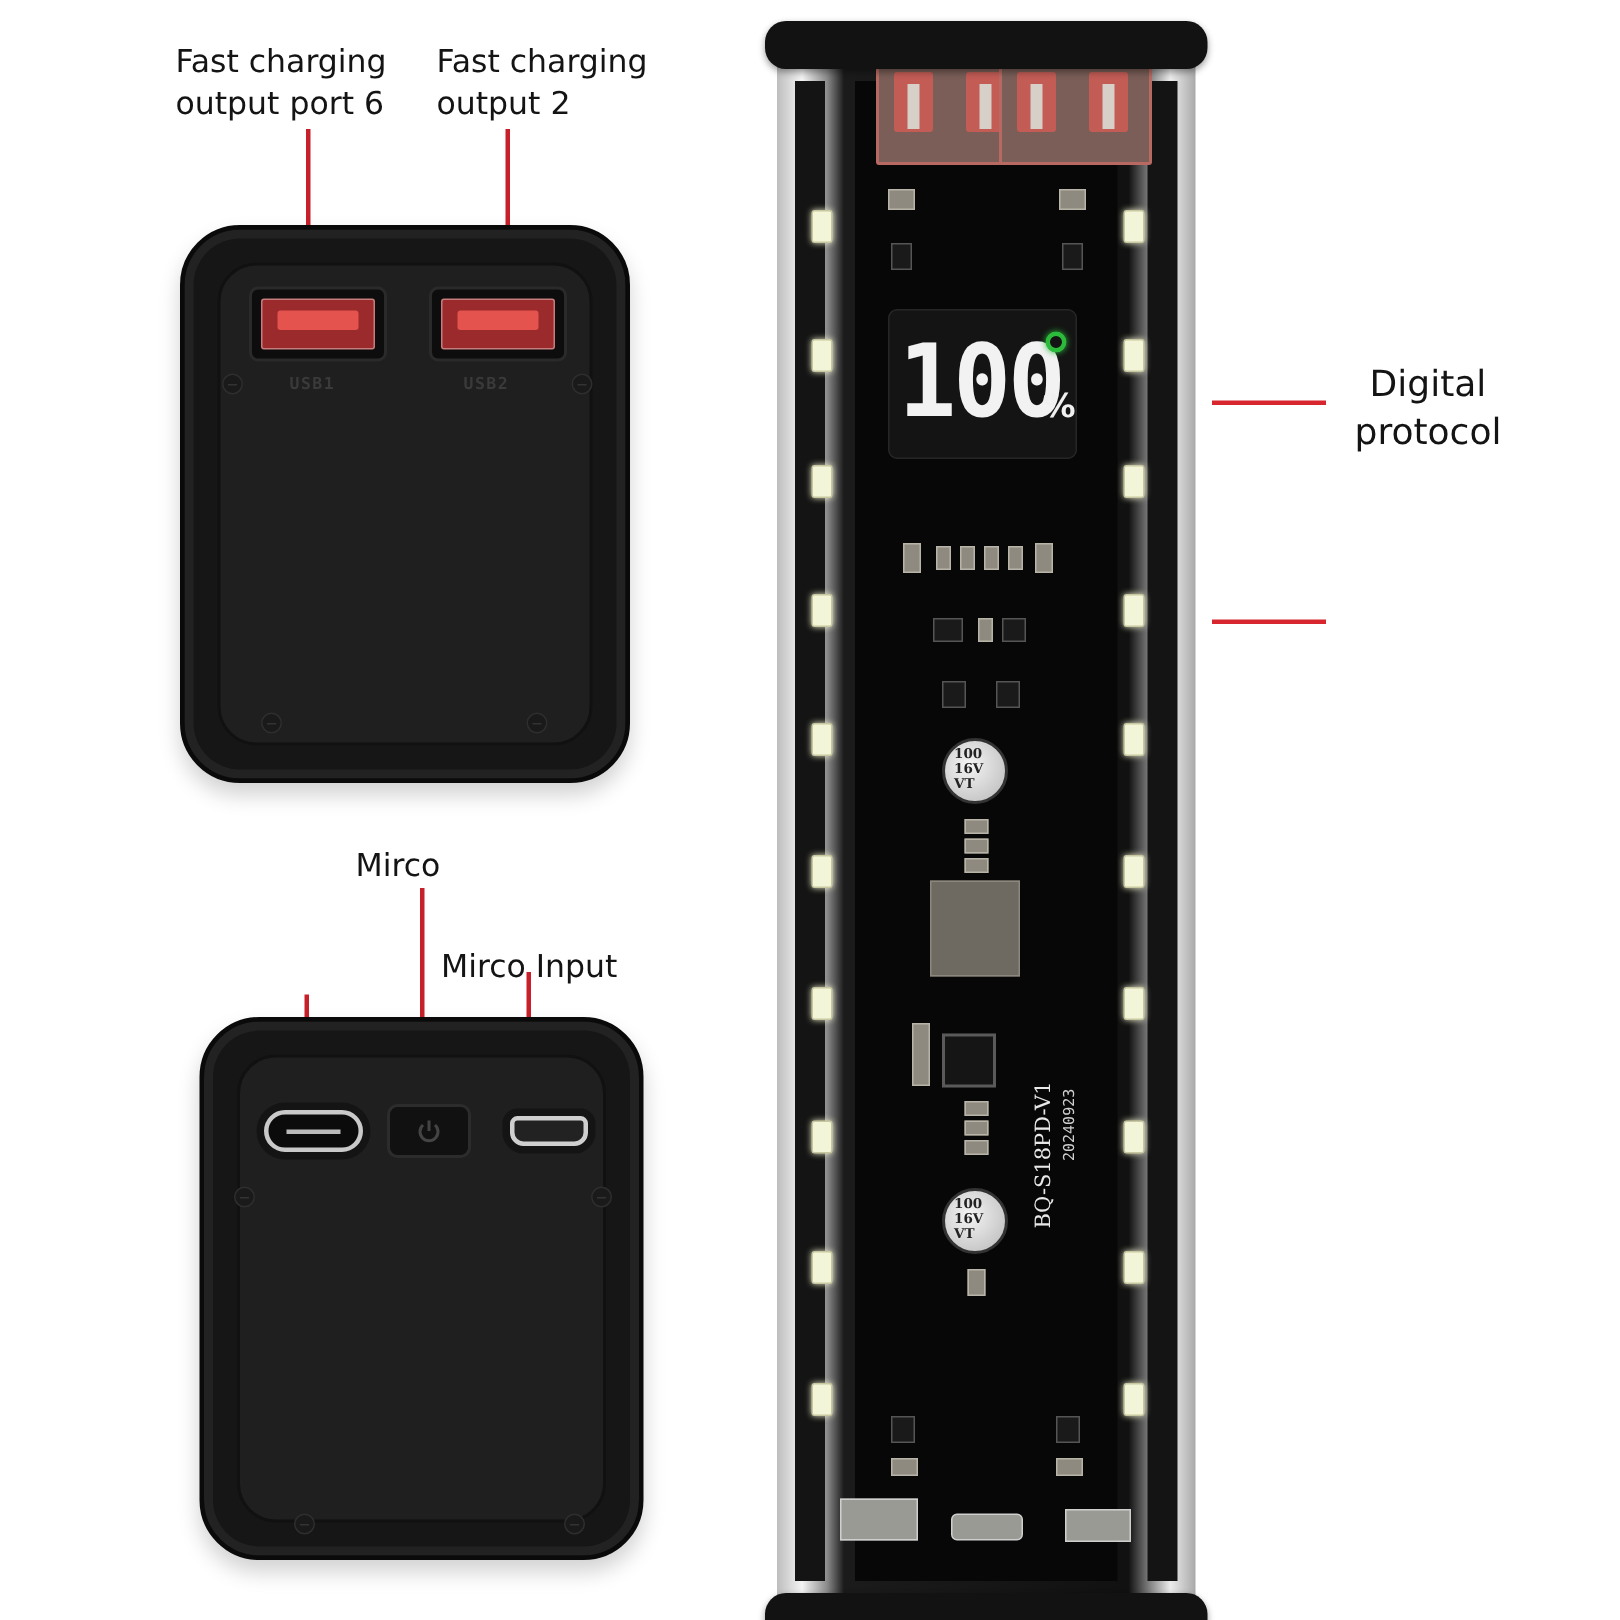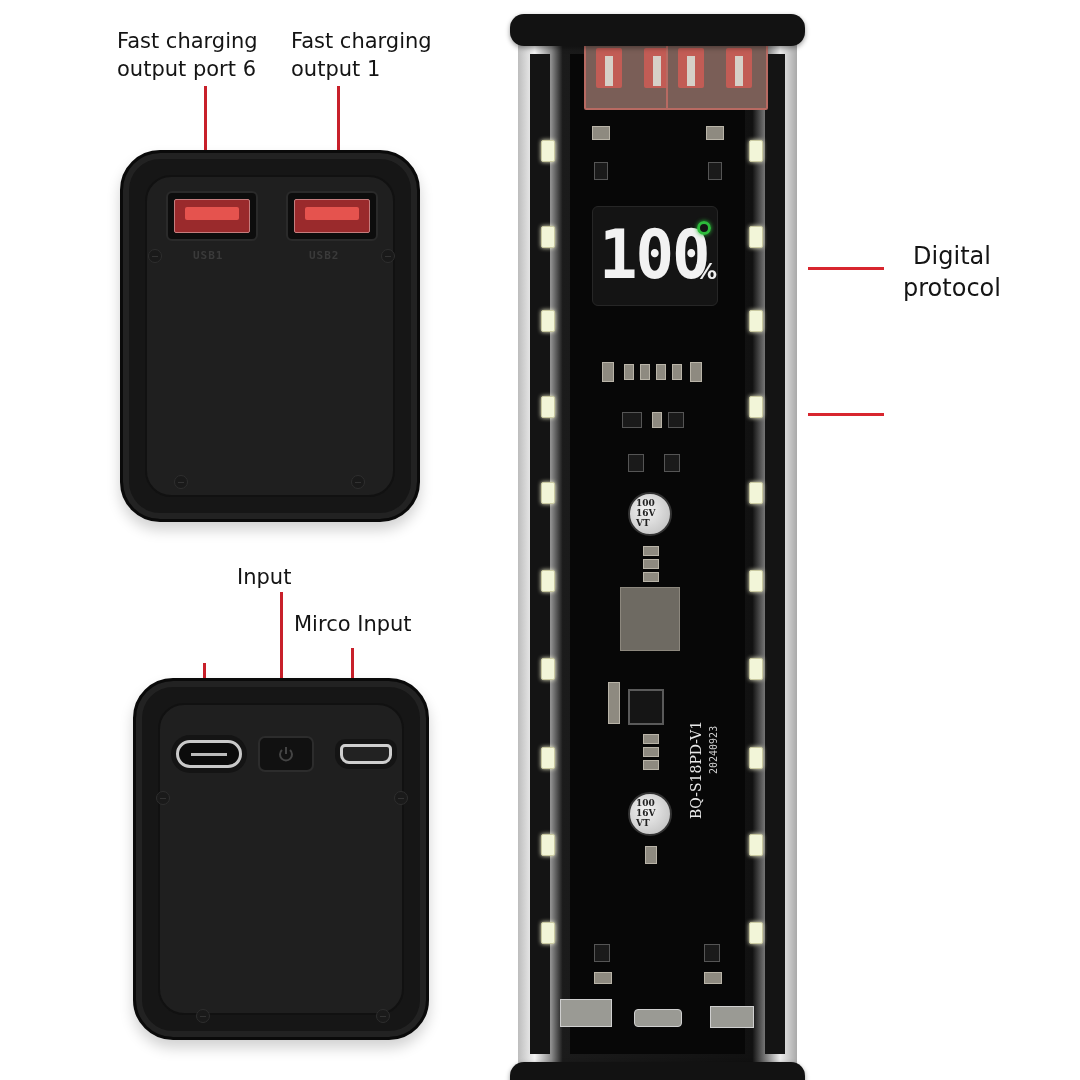--- a/index.html
+++ b/index.html
@@ -78,21 +78,21 @@
 </style>
 </head>
 <body>
 
 <div class="label" style="left:117px; top:27px;">
   <div>Fast charging</div>
   <div>output port 6</div>
 </div>
 <div class="label" style="left:291px; top:27px;">
   <div>Fast charging</div>
-  <div>output 1</div>
+  <div>output 2</div>
 </div>
 <div class="leader-v" style="left:204px; top:86px; height:100px;"></div>
 <div class="leader-v" style="left:337px; top:86px; height:100px;"></div>
 
 <div class="cap" style="left:120px; top:150px; width:300px; height:372px;">
   <div class="inner"></div>
   <div class="usb-a" style="left:43px; top:38px;">
     <div class="slot">
         <div class="tongue"></div>
       </div>
@@ -105,22 +105,22 @@
   <div class="port-text" style="left:70px; top:96px;">USB1</div>
   <div class="port-text" style="left:186px; top:96px;">USB2</div>
   <div class="screw" style="left:25px; top:96px;"></div>
   <div class="screw" style="left:258px; top:96px;"></div>
   <div class="screw" style="left:51px; top:322px;"></div>
   <div class="screw" style="left:228px; top:322px;"></div>
 </div>
 
 <div class="label" style="left:45px; top:581px; line-height:26px;">
 </div>
-<div class="label" style="left:237px; top:563px;">Input</div>
-<div class="label" style="left:294px; top:610px;">Mirco Input</div>
+<div class="label" style="left:237px; top:563px;">Mirco</div>
+<div class="label" style="left:294px; top:630px;">Mirco Input</div>
 <div class="leader-v" style="left:203px; top:663px; height:58px;"></div>
 <div class="leader-v" style="left:280px; top:592px; height:128px;"></div>
 <div class="leader-v" style="left:351px; top:648px; height:72px;"></div>
 
 <div class="cap" style="left:133px; top:678px; width:296px; height:362px;">
   <div class="inner"></div>
   <div class="usbc" style="left:40px; top:59px;"></div>
   <div class="switch" style="left:122px; top:55px;">
     <svg width="18" height="18" viewBox="0 0 18 18">
       <path d="M5 5 A6 6 0 1 0 13 5" fill="none" stroke="#444" stroke-width="2"></path>

